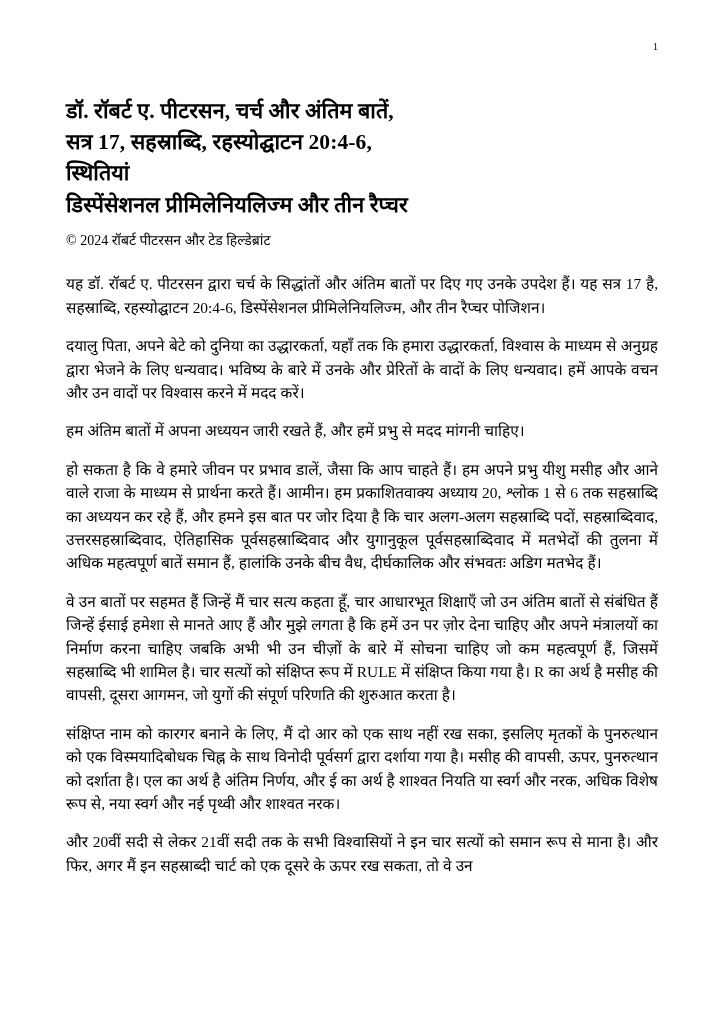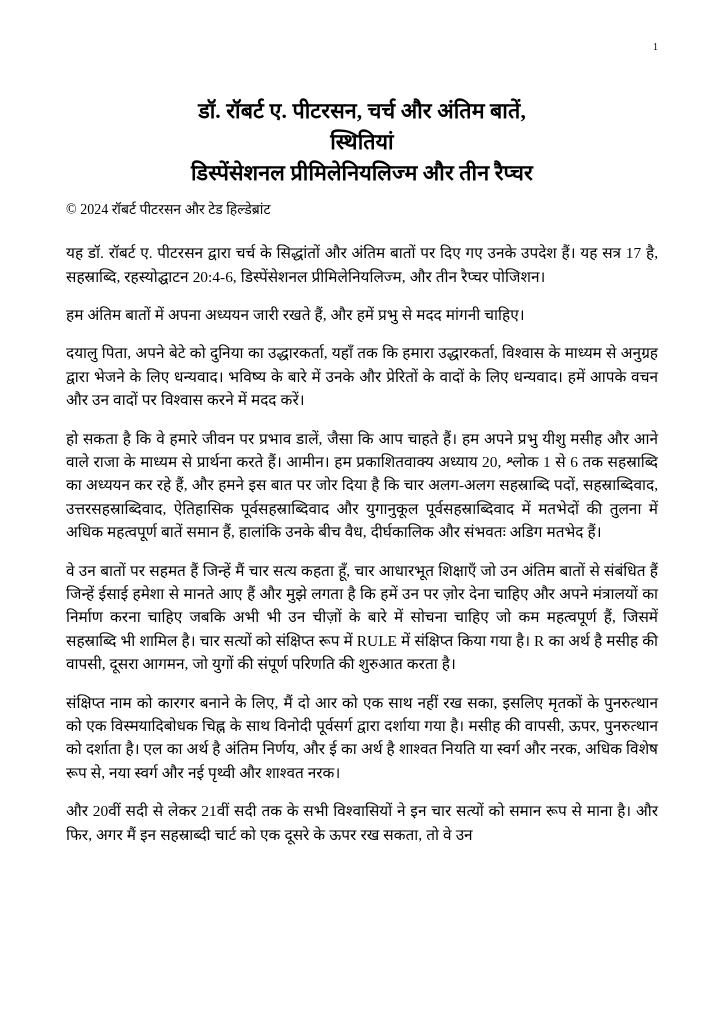--- a/index.html
+++ b/index.html
@@ -24,21 +24,21 @@
   .page-number {
     position: absolute;
     top: 42px;
     right: 66px;
     font-size: 10px;
     line-height: 1;
     color: #000;
   }
   .doc-title {
     margin: 62px 0 0 0;
-    text-align: center;
+    text-align: left;
     font-size: 21.5px;
     font-weight: bold;
     line-height: 1.45;
     letter-spacing: 0.1px;
   }
   .doc-title .tline {
     display: block;
     white-space: nowrap;
   }
   .copyright {
@@ -65,29 +65,30 @@
 </style>
 </head>
 <body>
 
 <div class="page">
 
   <div class="page-number">1</div>
 
   <h1 class="doc-title">
     <span class="tline">डॉ. रॉबर्ट ए. पीटरसन, चर्च और अंतिम बातें,</span>
+    <span class="tline">सत्र 17, सहस्राब्दि, रहस्योद्घाटन 20:4-6,</span>
     <span class="tline">स्थितियां</span>
     <span class="tline">डिस्पेंसेशनल प्रीमिलेनियलिज्म और तीन रैप्चर</span>
   </h1>
 
   <div class="copyright">© 2024 रॉबर्ट पीटरसन और टेड हिल्डेब्रांट</div>
 
   <div class="body-text">
     <p class="para">यह डॉ. रॉबर्ट ए. पीटरसन द्वारा चर्च के सिद्धांतों और अंतिम बातों पर दिए गए उनके उपदेश हैं। यह सत्र 17 है, सहस्राब्दि, रहस्योद्घाटन 20:4-6, डिस्पेंसेशनल प्रीमिलेनियलिज्म, और तीन रैप्चर पोजिशन।</p>
+    <p class="para">दयालु पिता, अपने बेटे को दुनिया का उद्धारकर्ता, यहाँ तक कि हमारा उद्धारकर्ता, विश्वास के माध्यम से अनुग्रह द्वारा भेजने के लिए धन्यवाद। भविष्य के बारे में उनके और प्रेरितों के वादों के लिए धन्यवाद। हमें आपके वचन और उन वादों पर विश्वास करने में मदद करें।</p>
     <p class="para">हम अंतिम बातों में अपना अध्ययन जारी रखते हैं, और हमें प्रभु से मदद मांगनी चाहिए।</p>
-    <p class="para">दयालु पिता, अपने बेटे को दुनिया का उद्धारकर्ता, यहाँ तक कि हमारा उद्धारकर्ता, विश्वास के माध्यम से अनुग्रह द्वारा भेजने के लिए धन्यवाद। भविष्य के बारे में उनके और प्रेरितों के वादों के लिए धन्यवाद। हमें आपके वचन और उन वादों पर विश्वास करने में मदद करें।</p>
     <p class="para">हो सकता है कि वे हमारे जीवन पर प्रभाव डालें, जैसा कि आप चाहते हैं। हम अपने प्रभु यीशु मसीह और आने वाले राजा के माध्यम से प्रार्थना करते हैं। आमीन। हम प्रकाशितवाक्य अध्याय 20, श्लोक 1 से 6 तक सहस्राब्दि का अध्ययन कर रहे हैं, और हमने इस बात पर जोर दिया है कि चार अलग-अलग सहस्राब्दि पदों, सहस्राब्दिवाद, उत्तरसहस्राब्दिवाद, ऐतिहासिक पूर्वसहस्राब्दिवाद और युगानुकूल पूर्वसहस्राब्दिवाद में मतभेदों की तुलना में अधिक महत्वपूर्ण बातें समान हैं, हालांकि उनके बीच वैध, दीर्घकालिक और संभवतः अडिग मतभेद हैं।</p>
     <p class="para">वे उन बातों पर सहमत हैं जिन्हें मैं चार सत्य कहता हूँ, चार आधारभूत शिक्षाएँ जो उन अंतिम बातों से संबंधित हैं जिन्हें ईसाई हमेशा से मानते आए हैं और मुझे लगता है कि हमें उन पर ज़ोर देना चाहिए और अपने मंत्रालयों का निर्माण करना चाहिए जबकि अभी भी उन चीज़ों के बारे में सोचना चाहिए जो कम महत्वपूर्ण हैं, जिसमें सहस्राब्दि भी शामिल है। चार सत्यों को संक्षिप्त रूप में RULE में संक्षिप्त किया गया है। R का अर्थ है मसीह की वापसी, दूसरा आगमन, जो युगों की संपूर्ण परिणति की शुरुआत करता है।</p>
     <p class="para">संक्षिप्त नाम को कारगर बनाने के लिए, मैं दो आर को एक साथ नहीं रख सका, इसलिए मृतकों के पुनरुत्थान को एक विस्मयादिबोधक चिह्न के साथ विनोदी पूर्वसर्ग द्वारा दर्शाया गया है। मसीह की वापसी, ऊपर, पुनरुत्थान को दर्शाता है। एल का अर्थ है अंतिम निर्णय, और ई का अर्थ है शाश्वत नियति या स्वर्ग और नरक, अधिक विशेष रूप से, नया स्वर्ग और नई पृथ्वी और शाश्वत नरक।</p>
     <p class="para">और 20वीं सदी से लेकर 21वीं सदी तक के सभी विश्वासियों ने इन चार सत्यों को समान रूप से माना है। और फिर, अगर मैं इन सहस्राब्दी चार्ट को एक दूसरे के ऊपर रख सकता, तो वे उन</p>
   </div>
 
 </div>
 
 </body></html>

